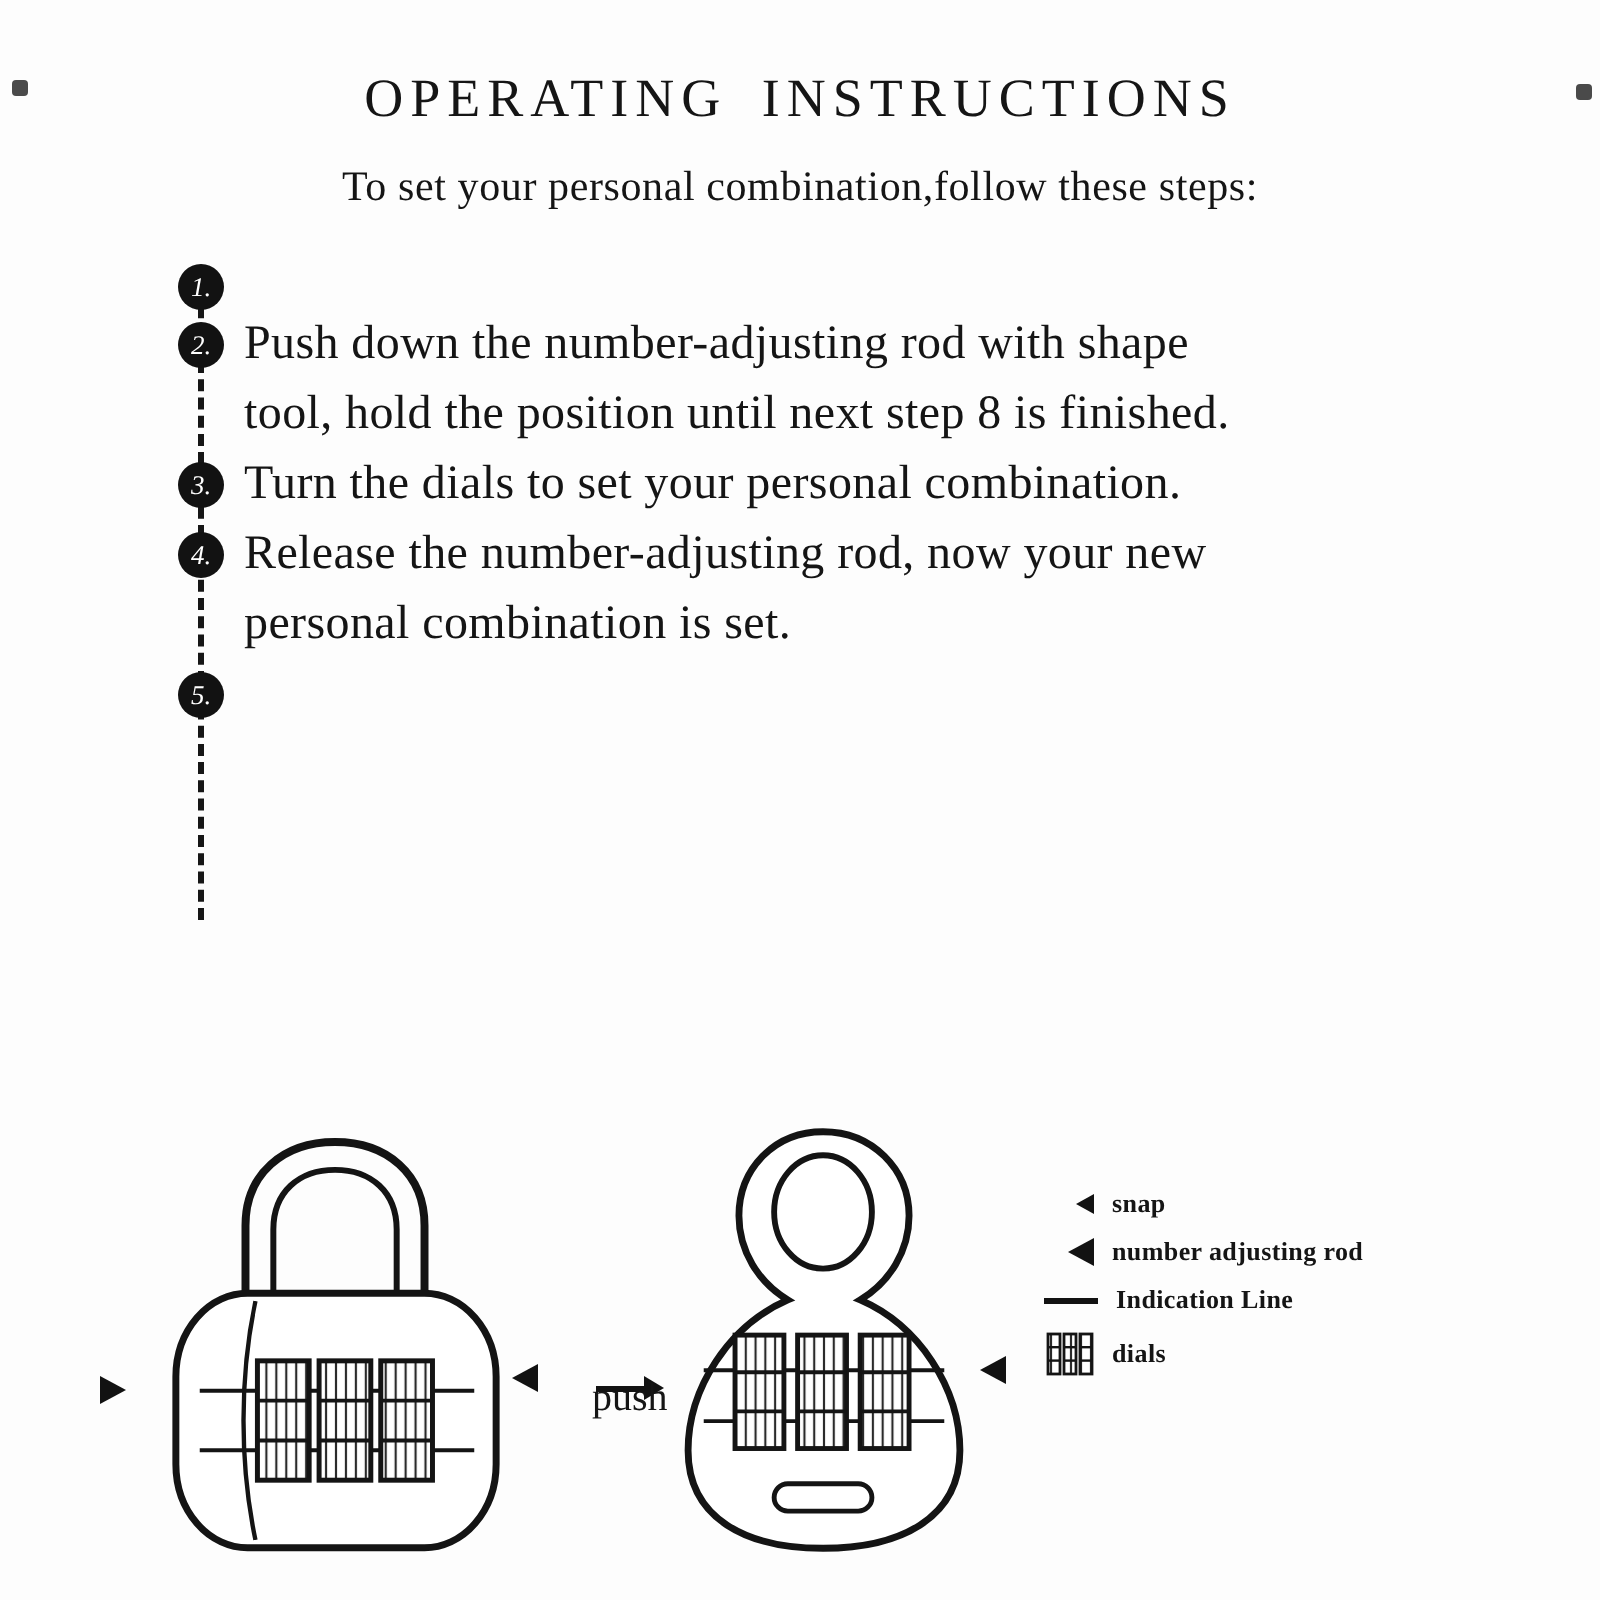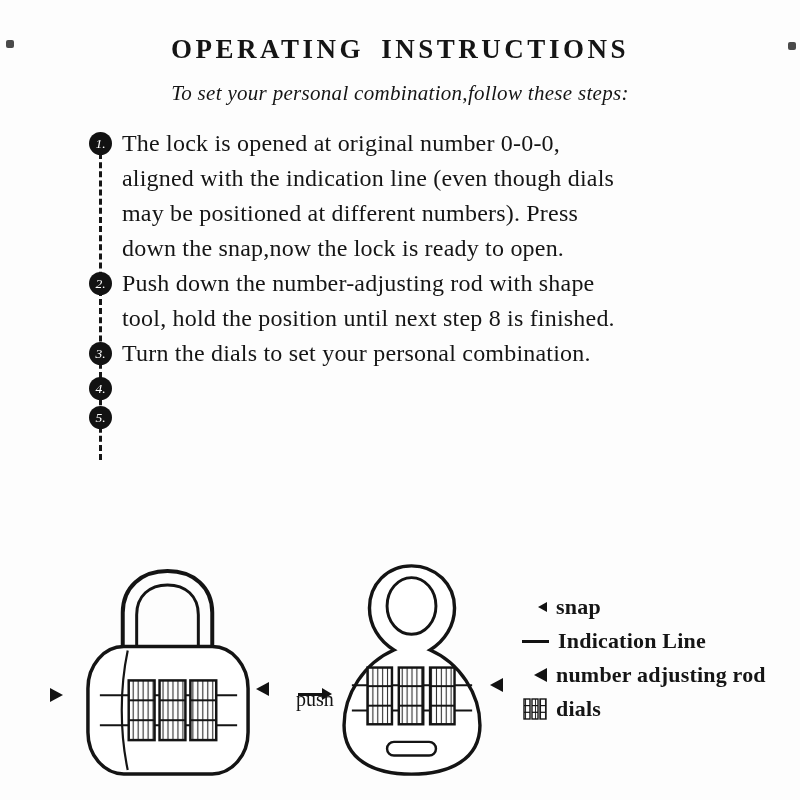--- a/index.html
+++ b/index.html
@@ -16,28 +16,27 @@
   
   .corner-dot{position:absolute;width:8px;height:8px;background:#2a2a2a;border-radius:2px;opacity:.85;}
   .cd-tl{left:6px;top:6px;}
   .cd-tr{left:788px;top:8px;}
 
   
   .title{
     margin:34px 0 16px 0;
     text-align:center;
     font-size:27px;
-    font-weight:bold;
+    font-weight:normal;
     letter-spacing:3.5px;
     word-spacing:7px;
   }
   .subtitle{
     margin-top:12px;
     text-align:center;
-    font-style:italic;
     font-size:21px;
     letter-spacing:.3px;
   }
 
   
   .steps{
     position:relative;
     margin:20px 55px 0 88px;
   }
   .rail{
@@ -90,56 +89,54 @@
 
   .push-arrow{position:absolute;left:298px;top:146px;display:flex;align-items:center;}
   .push-arrow .shaft{display:inline-block;width:24px;height:3px;background:#121212;}
   .push-arrow .head{width:0;height:0;border-top:6px solid transparent;border-bottom:6px solid transparent;border-left:10px solid #121212;}
   .push-label{position:absolute;left:296px;top:146px;font-size:20px;}
 
   
   .legend{position:absolute;left:522px;top:52px;}
   .legend-row{display:flex;align-items:center;margin-bottom:8px;}
   .legend-icon{flex:0 0 34px;display:flex;justify-content:flex-end;align-items:center;padding-right:9px;box-sizing:border-box;}
-  .legend-label{font-weight:bold;font-size:22px;letter-spacing:.2px;}
+  .legend-label{font-weight:bold;font-size:13px;letter-spacing:.2px;}
   .legend-line{width:27px;height:3px;background:#121212;}
   .legend-row.dials-row{margin-top:8px;}
 </style>
 </head>
 <body>
 
 <div class="page">
 
   <div class="corner-dot cd-tl"></div>
   <div class="corner-dot cd-tr"></div>
 
   <div class="title">OPERATING INSTRUCTIONS</div>
   <div class="subtitle">To set your personal combination,follow these steps:</div>
 
   <div class="steps">
     <div class="rail"></div>
 
     <div class="step">
       <div class="badge">1.</div>
-      <div class="stext">The lock is opened at original number 0-0-0,
-aligned with the indication line (even though dials
-may be positioned at different numbers). Press
-down the snap,now the lock is ready to open.</div>
     </div>
     <div class="step">
       <div class="badge">2.</div>
       <div class="stext">Push down the number-adjusting rod with shape
 tool, hold the position until next step 8 is finished.</div>
     </div>
     <div class="step">
       <div class="badge">3.</div>
       <div class="stext">Turn the dials to set your personal combination.</div>
     </div>
     <div class="step">
       <div class="badge">4.</div>
+      <div class="stext">Release the number-adjusting rod, now your new
+personal combination is set.</div>
     </div>
     <div class="step">
       <div class="badge">5.</div>
     </div>
   </div>
 
   <div class="diagram">
 
     <svg class="lock-svg left-lock" viewBox="0 0 185 235">
       <defs>
@@ -199,29 +196,29 @@
 
     <div class="legend">
       <div class="legend-row">
         <span class="legend-icon">
             <span class="tri-left tri-small"></span>
           </span>
         <span class="legend-label">snap</span>
       </div>
       <div class="legend-row">
         <span class="legend-icon">
+            <span class="tri-left"></span>
+          </span>
+        <span class="legend-label">number adjusting rod</span>
+      </div>
+      <div class="legend-row">
+        <span class="legend-icon">
             <span class="legend-line"></span>
           </span>
         <span class="legend-label">Indication Line</span>
-      </div>
-      <div class="legend-row">
-        <span class="legend-icon">
-            <span class="tri-left"></span>
-          </span>
-        <span class="legend-label">number adjusting rod</span>
       </div>
       <div class="legend-row dials-row">
         <span class="legend-icon">
           <svg width="24" height="22" viewBox="0 0 24 22">
             <rect x="1" y="1" width="6" height="20" fill="url(#hatch)" stroke="#141414" stroke-width="1.4"></rect>
             <line x1="1" y1="7.6" x2="7" y2="7.6" stroke="#141414" stroke-width="1.2"></line>
             <line x1="1" y1="14.3" x2="7" y2="14.3" stroke="#141414" stroke-width="1.2"></line>
             <rect x="9" y="1" width="6" height="20" fill="url(#hatch)" stroke="#141414" stroke-width="1.4"></rect>
             <line x1="9" y1="7.6" x2="15" y2="7.6" stroke="#141414" stroke-width="1.2"></line>
             <line x1="9" y1="14.3" x2="15" y2="14.3" stroke="#141414" stroke-width="1.2"></line>

